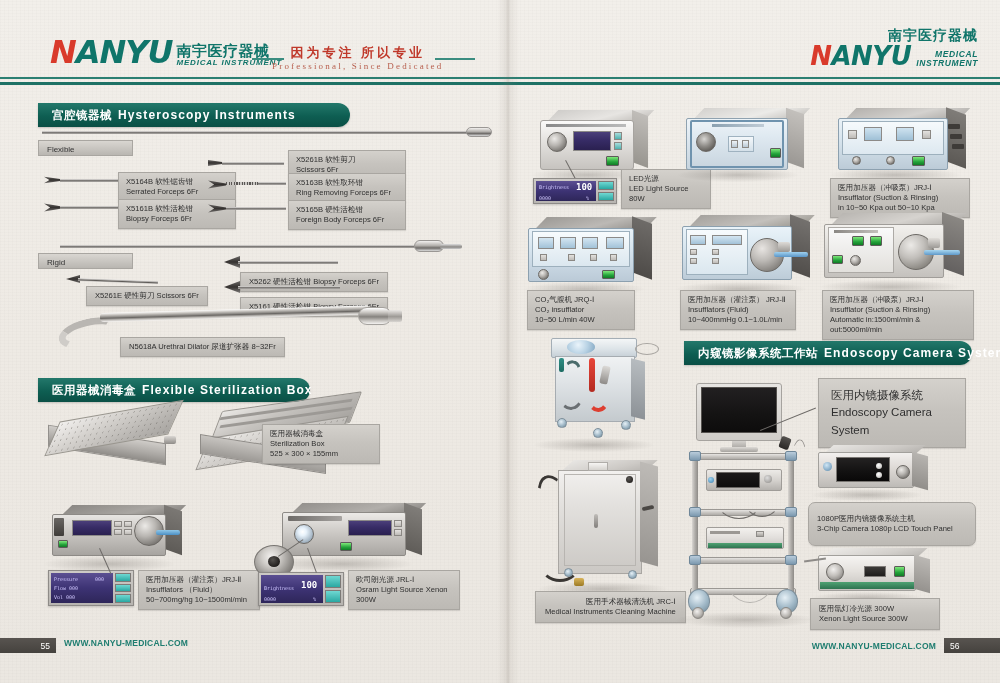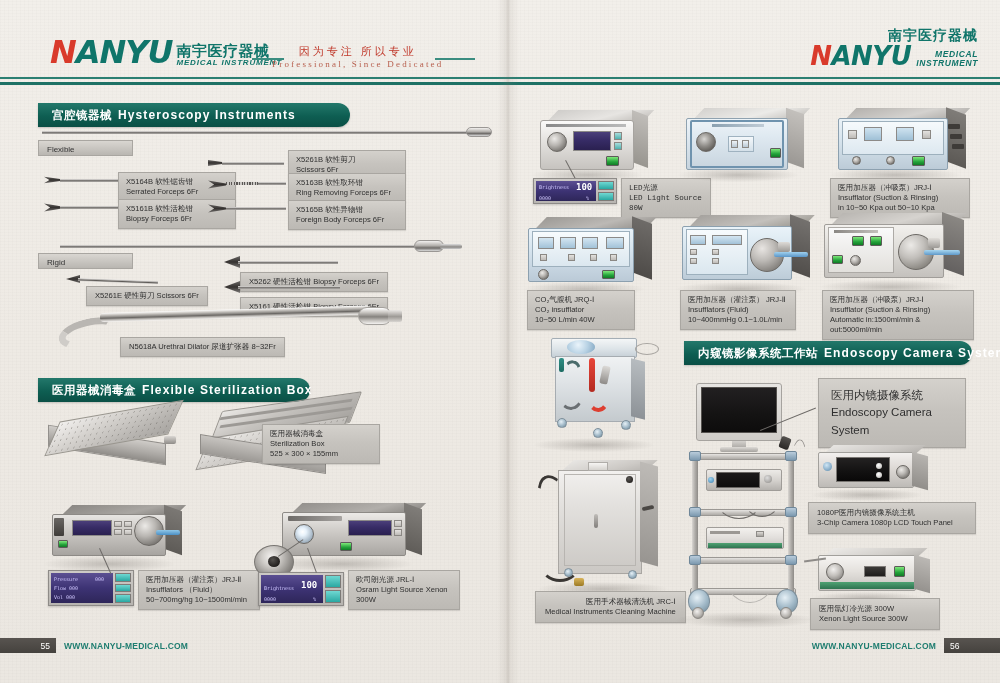--- a/index.html
+++ b/index.html
@@ -76,21 +76,21 @@
     color: #10756a; letter-spacing: 0.8px;
   }
   .tag-dash {
     position: absolute; left: 252px; top: 58px;
     width: 32px; height: 1.5px; background: #3b8d80;
   }
   .tagline {
     position: absolute; left: 272px; top: 45px;
     text-align: center; line-height: 1.25;
   }
-  .tag-cn { font-size: 11px; color: #c0392b; letter-spacing: 3px; font-weight: normal; }
+  .tag-cn { font-size: 13px; color: #c0392b; letter-spacing: 3px; font-weight: bold; }
   .tag-en { font-size: 9px; color: #b8604f; letter-spacing: 2.2px; font-family: "Liberation Serif", serif; }
   .tag-dash2 {
     position: absolute; left: 435px; top: 58px;
     width: 40px; height: 1.5px; background: #3b8d80;
   }
 
   .logo-right {
     position: absolute; right: 22px; top: 28px;
     text-align: right;
   }
@@ -232,21 +232,21 @@
   .cart-sh { position: absolute; background: linear-gradient(180deg,#e7e5e2 0%, #c9c6c2 50%, #aeaba7 100%); border:1px solid #9b9894; border-radius:2px; }
   .cart-post { position: absolute; background: linear-gradient(90deg,#d9d6d2 0%, #b0ada9 50%, #8e8b87 100%); }
   .caster { position: absolute; background: radial-gradient(circle at 40% 35%, #e6f0f6 0%, #9fb7c6 55%, #6f8796 100%); border-radius: 50% 50% 45% 45%; border:1px solid #7d8f9b; }
   .clamp { position:absolute; background: linear-gradient(180deg,#b9ccdb 0%, #7c99af 100%); border-radius:2px; border:1px solid #6f8799; }
 
   .wire { position: absolute; border: 1.2px solid #5f5c59; border-color: #5f5c59 transparent transparent transparent; border-radius: 50%; }
 
   .hose { position:absolute; border: 3px solid #3a3734; border-color:#3a3734 transparent transparent transparent; border-radius:50%; }
 
   
-  .footer-l { position: absolute; left: 0; bottom: 30px; display: flex; align-items: center; }
+  .footer-l { position: absolute; left: 0; bottom: 30px; display: flex; align-items: flex-start; }
   .fl-tab {
     background: linear-gradient(180deg, #585450 0%, #45423e 100%);
     color: #ffffff; font-size: 8.5px;
     width: 56px; height: 15px;
     display: flex; align-items: center; justify-content: flex-end;
     padding-right: 6px;
   }
   .fl-url { color: #1f7d70; font-size: 8.5px; font-weight: bold; letter-spacing: 0.2px; margin-left: 8px; }
 
   .footer-r { position: absolute; right: 0; bottom: 30px; display: flex; align-items: center; }
@@ -338,21 +338,21 @@
   <div class="jaw" style="left:44px; top:203px; width:18px; height:9px; clip-path: polygon(0 6%, 100% 40%, 100% 60%, 0 94%, 34% 50%);"></div>
   <div class="rod-thin" style="left:60px; top:206px; width:60px; height:3px;"></div>
   <div class="cap" style="left:118px; top:199px; width:118px;">
     <span class="cn">X5161B 软性活检钳</span>
     <span class="en">Biopsy Forceps 6Fr</span>
   </div>
 
   <div class="jaw" style="left:208px; top:204px; width:18px; height:9px; clip-path: polygon(0 6%, 100% 40%, 100% 60%, 0 94%, 34% 50%);"></div>
   <div class="rod-thin" style="left:226px; top:207px; width:60px; height:3px;"></div>
   <div class="cap" style="left:288px; top:200px; width:118px;">
-    <span class="cn">X5165B 软性异物钳</span>
+    <span class="cn">X5165B 硬性活检钳</span>
     <span class="en">Foreign Body Forceps 6Fr</span>
   </div>
 
   <div class="rod-thin" style="left:60px; top:245px; width:360px; height:3px;"></div>
   <div style="position:absolute;left:414px;top:240px;width:30px;height:12px;border-radius:6px;background:linear-gradient(180deg,#f2f0ee 0%,#b4b1ad 45%,#6f6c69 70%,#ddd 100%);border:1px solid #9a9794;"></div>
   <div style="position:absolute;left:440px;top:244px;width:22px;height:5px;border-radius:3px;background:linear-gradient(180deg,#ddd 0%,#8b8885 60%,#ccc 100%);"></div>
 
   <div class="pill" style="left:38px; top:253px; width:95px; height:16px;">
     <span>Rigid</span>
   </div>
@@ -509,21 +509,21 @@
       <span class="t" style="left:3px; top:3px;">Brightness</span>
       <span class="big" style="left:40px; top:1px;">100</span>
       <span class="t" style="left:3px; top:14px;">0000</span>
       <span class="t" style="left:50px; top:14px;">%</span>
     </div>
     <div class="keys">
         <div></div>
         <div></div>
       </div>
   </div>
-  <div class="cap" style="left:621px; top:178px; width:90px;font-family:Liberation Mono, monospace;">
+  <div class="cap" style="left:621px; top:169px; width:90px;">
     <span class="cn">LED光源</span>
     <span class="en">LED Light Source</span>
     <span class="en">80W</span>
   </div>
 
   <div class="shadow-el" style="left:678px; top:168px; width:120px; height:14px;"></div>
   <div class="dev" style="left:686px; top:118px; width:118px; height:58px;">
     <div class="top" style="left:12px; top:-10px; width:106px; height:13px; background:linear-gradient(160deg,#d4d2cf 0%,#ecebe8 55%,#bdbab6 100%); transform: skewX(-44deg);"></div>
     <div class="side" style="left:100px; top:-7px; width:18px; height:54px; background:linear-gradient(180deg,#c3c0bc 0%,#9b9894 100%); transform: skewY(20deg);"></div>
     <div class="front" style="width:102px; height:52px; background:linear-gradient(180deg,#eef4f8 0%,#dfe9f1 35%,#c7d4de 100%); border:1px solid #8fa2b0; border-radius:2px;"></div>
@@ -729,21 +729,21 @@
   <div style="position:absolute; left:818px; top:452px; width:110px; height:42px;">
     <div style="position:absolute; left:10px; top:-7px; width:92px; height:10px; background:linear-gradient(160deg,#e7e5e2 0%,#cdcac6 60%,#b3b0ac 100%); transform: skewX(-48deg);"></div>
     <div style="position:absolute; left:0px; top:0px; width:96px; height:36px; background:linear-gradient(180deg,#f2f0ee 0%,#ddd9d5 45%,#bdbab6 100%); border:1px solid #a2a09c; border-radius:2px;"></div>
     <div style="position:absolute; left:94px; top:2px; width:16px; height:34px; background:linear-gradient(180deg,#b7b4b0,#918e8a); transform: skewY(16deg);"></div>
     <div style="position:absolute; left:18px; top:5px; width:54px; height:25px; background:linear-gradient(180deg,#242222 0%,#121111 60%,#090808 100%); border:1px solid #7a7773;"></div>
     <div style="position:absolute; left:58px; top:11px; width:6px; height:6px; border-radius:50%; background: radial-gradient(circle at 40% 35%, #fff, #b5b2ae);"></div>
     <div style="position:absolute; left:58px; top:20px; width:6px; height:6px; border-radius:50%; background: radial-gradient(circle at 40% 35%, #fff, #b5b2ae);"></div>
     <div style="position:absolute; left:5px; top:10px; width:9px; height:9px; border-radius:50%; background: radial-gradient(circle at 40% 35%, #cfe6f5, #5a88ab);"></div>
     <div class="knob" style="left:78px; top:13px; width:14px; height:14px;"></div>
   </div>
-  <div class="cap" style="left:808px; top:502px; width:168px; padding:5px 8px;">
+  <div class="cap" style="left:808px; top:502px; width:168px; padding:11px 8px;border-radius:7px;">
     <span class="cn">1080P医用内镜摄像系统主机</span>
     <span class="en">3-Chip Camera 1080p LCD Touch Panel</span>
   </div>
 
   <div class="shadow-el" style="left:812px; top:592px; width:110px; height:12px;"></div>
   <div style="position:absolute; left:818px; top:555px; width:112px; height:42px;">
     <div style="position:absolute; left:10px; top:-7px; width:94px; height:10px; background:linear-gradient(160deg,#eceae7 0%,#d3d0cc 60%,#b8b5b1 100%); transform: skewX(-48deg);"></div>
     <div style="position:absolute; left:0px; top:0px; width:98px; height:36px; background:linear-gradient(180deg,#f6f4f2 0%,#e4e1dd 45%,#c4c1bd 100%); border:1px solid #a2a09c; border-radius:2px;"></div>
     <div style="position:absolute; left:96px; top:2px; width:16px; height:34px; background:linear-gradient(180deg,#bbb8b4,#95928e); transform: skewY(16deg);"></div>
     <div style="position:absolute; left:2px; top:27px; width:94px; height:7px; background:linear-gradient(180deg,#4fa273,#2e7350);"></div>

